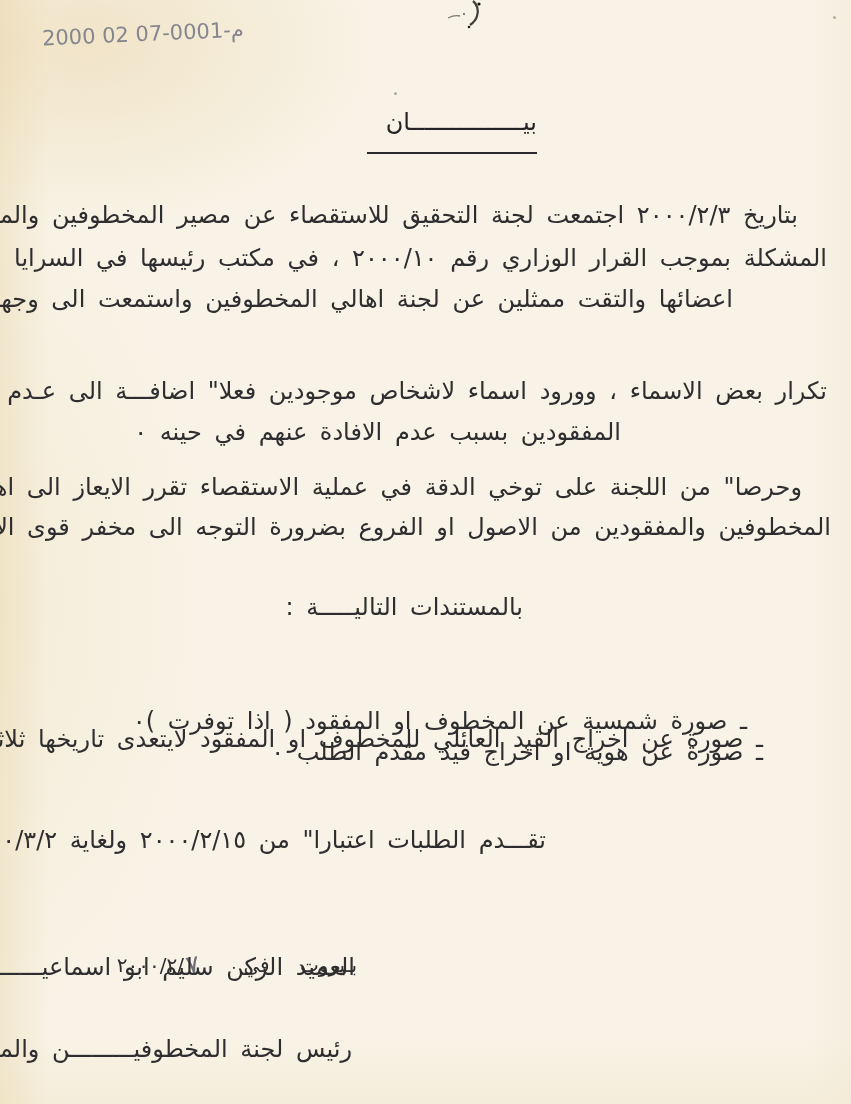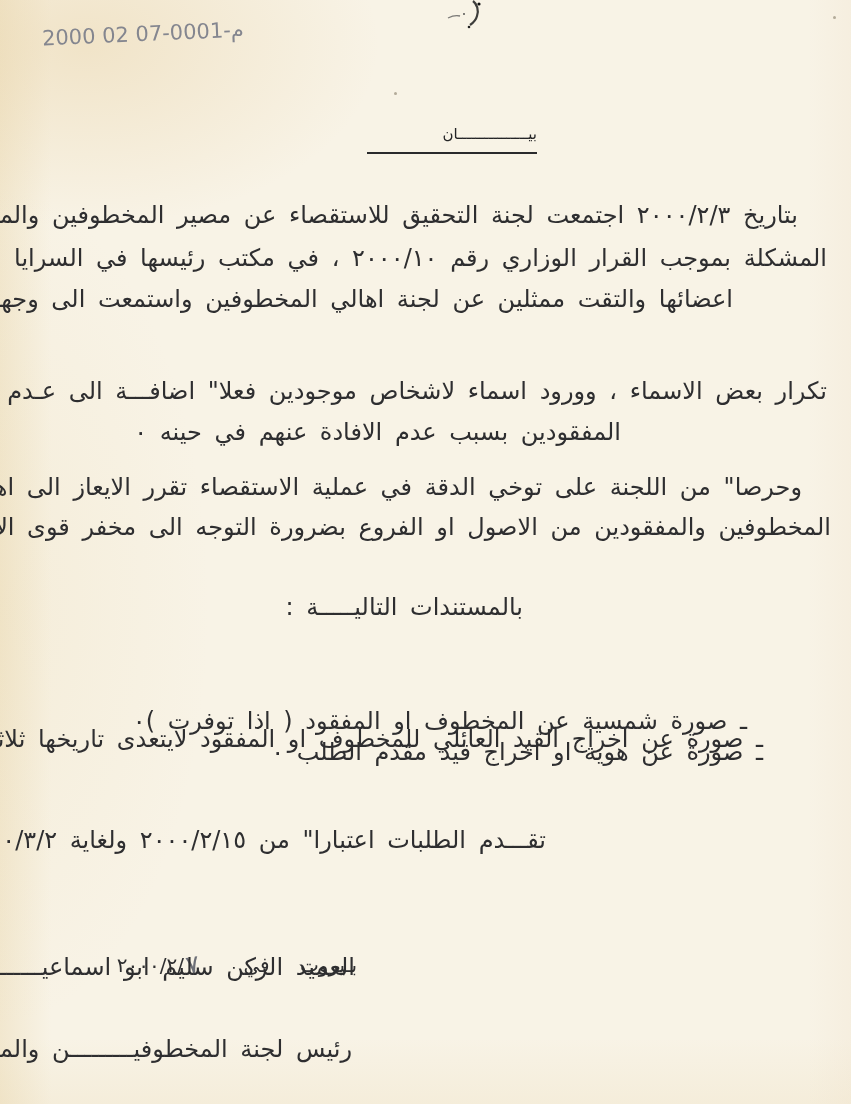--- a/index.html
+++ b/index.html
@@ -20,21 +20,21 @@
   .line{
     position:absolute;white-space:nowrap;direction:rtl;
     font-size:24px;line-height:30px;color:#2e2e30;word-spacing:5px;
   }
   .ref{
     position:absolute;left:42px;top:22px;direction:ltr;white-space:nowrap;
     font-size:21px;letter-spacing:2px;color:#84868f;transform:rotate(-2.5deg);
   }
   .title{
     position:absolute;right:314px;top:108px;direction:rtl;white-space:nowrap;
-    font-size:15px;color:#242426;margin-top:17px;
+    font-size:24px;color:#242426;
   }
   .title-underline{
     position:absolute;right:314px;top:152px;width:170px;height:2px;background:#2a2a2c;
   }
   .place-date{
     position:absolute;right:494px;top:950px;direction:rtl;white-space:nowrap;
     font-size:20px;line-height:30px;color:#2e2e30;display:flex;align-items:center;
   }
   .city-label{word-spacing:24px;}
   .day-gap{display:inline-block;width:42px;}

